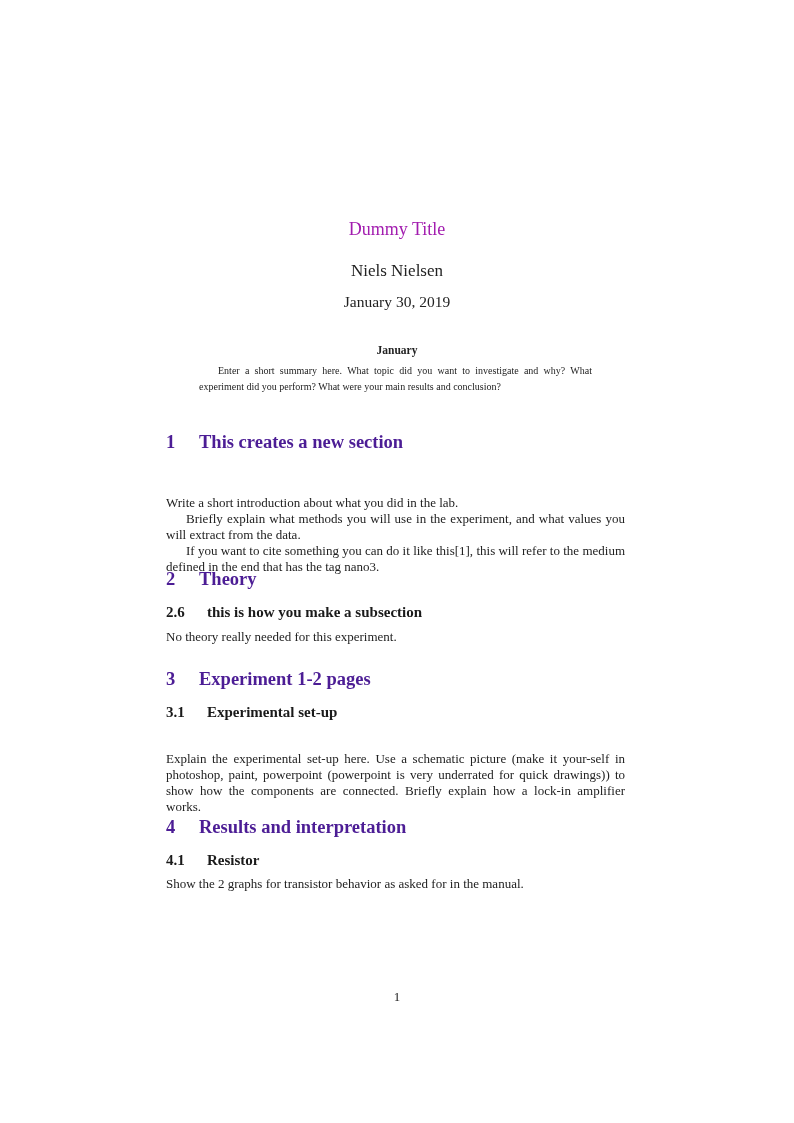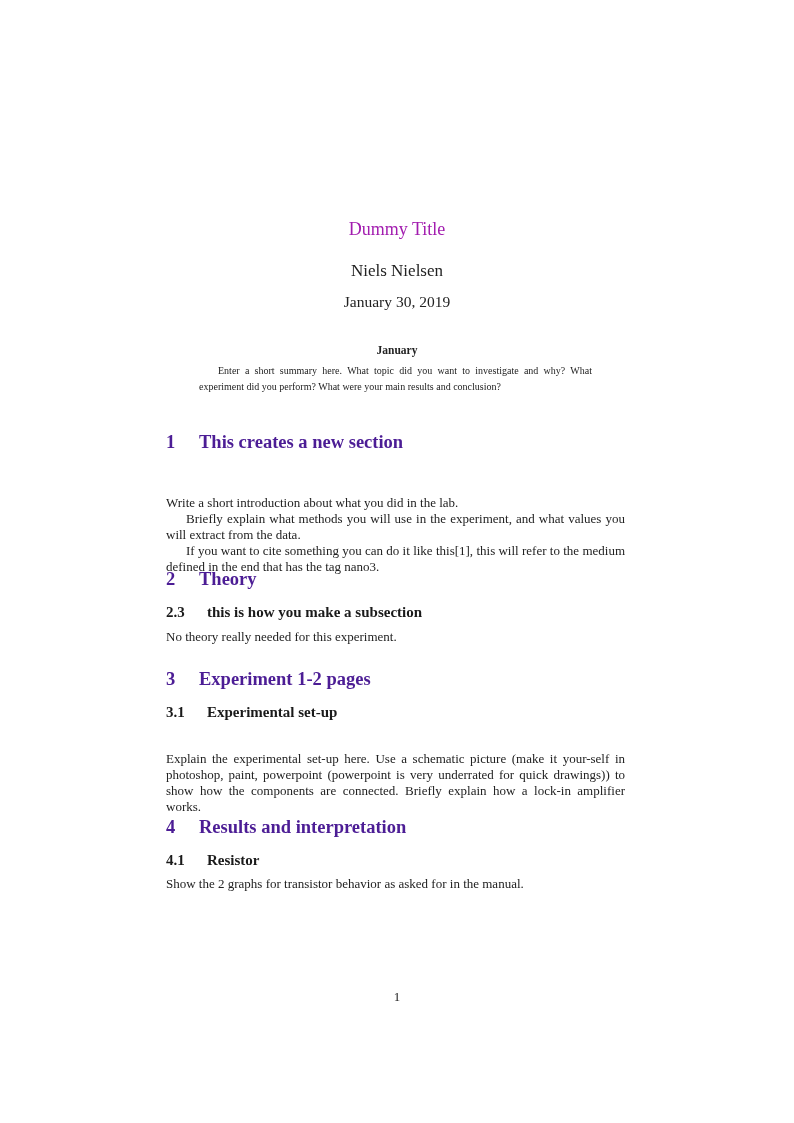--- a/index.html
+++ b/index.html
@@ -104,21 +104,21 @@
 <div class="abs para" style="top:472px;margin-top:23px;">
   <p>Write a short introduction about what you did in the lab.</p>
   <p class="indent">Briefly explain what methods you will use in the experiment, and what values you will extract from the data.</p>
   <p class="indent">If you want to cite something you can do it like this[1], this will refer to the medium defined in the end that has the tag nano3.</p>
 </div>
 
 <div class="abs section" style="top:568px;">
   <span class="num-s">2</span><span>Theory</span>
 </div>
 <div class="abs subsection" style="top:603px;">
-  <span class="num-ss">2.3</span><span>this is how you make a subsection</span>
+  <span class="num-ss">2.6</span><span>this is how you make a subsection</span>
 </div>
 <div class="abs para" style="top:629px;">
   <p>No theory really needed for this experiment.</p>
 </div>
 
 <div class="abs section" style="top:668px;">
   <span class="num-s">3</span><span>Experiment 1-2 pages</span>
 </div>
 <div class="abs subsection" style="top:703px;">
   <span class="num-ss">3.1</span><span>Experimental set-up</span>

